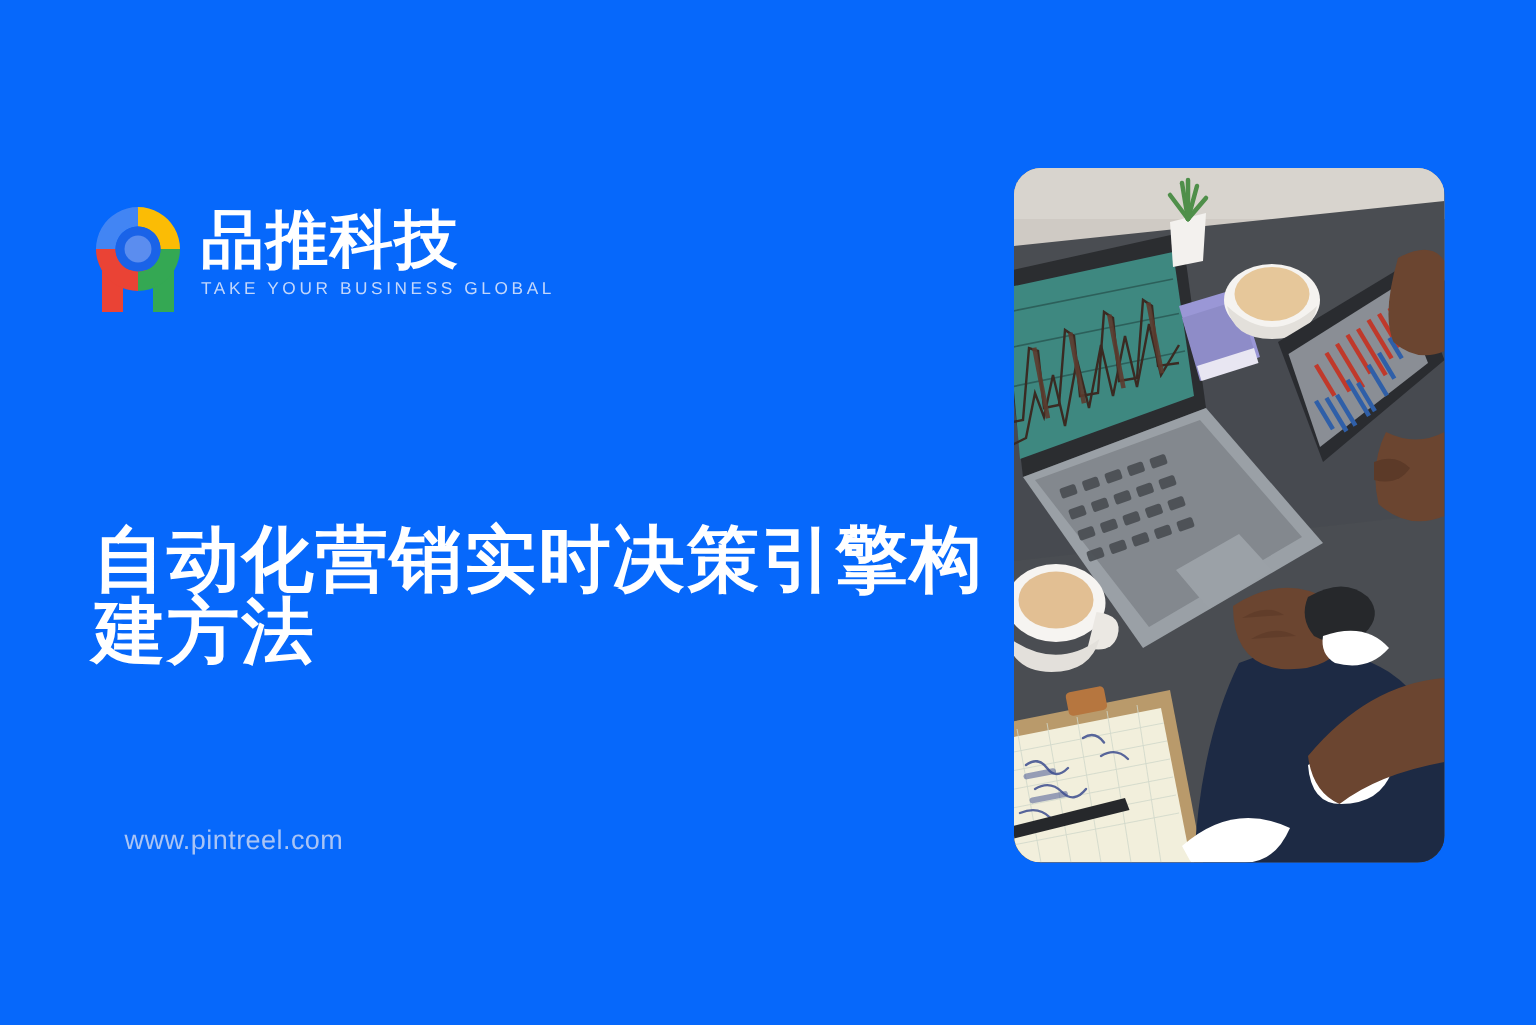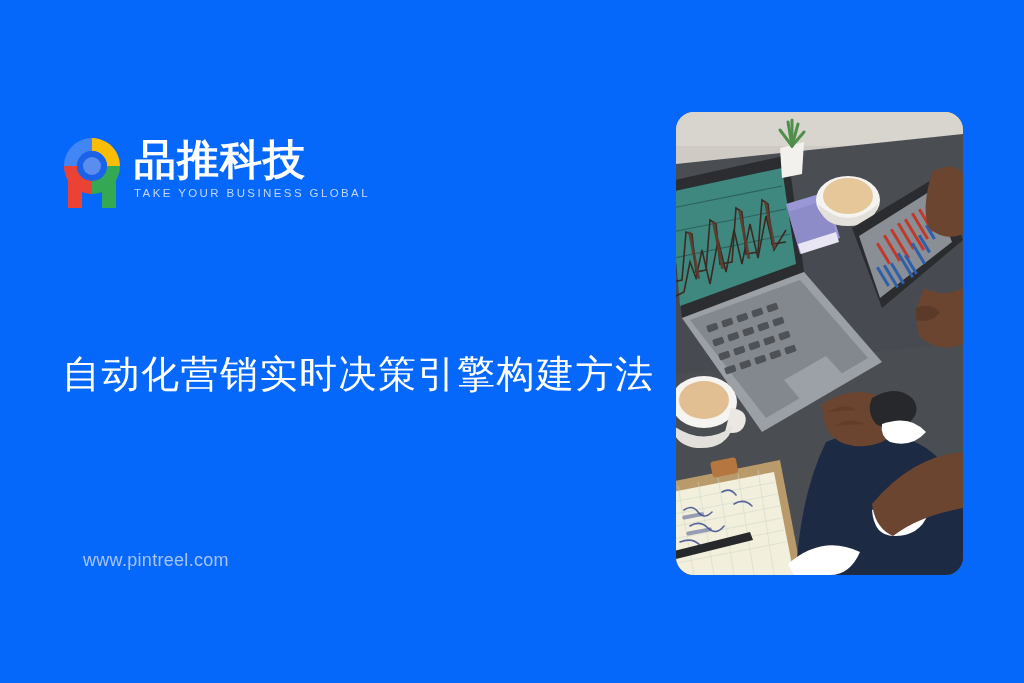--- a/index.html
+++ b/index.html
@@ -58,23 +58,23 @@
     white-space: nowrap;
     text-align: right;
   }
 
   
   .headline {
     position: absolute;
     left: 62px;
     top: 350px;
     width: 600px;
-    font-size: 38px;
+    font-size: 48px;
     line-height: 48px;
-    font-weight: normal;
+    font-weight: bold;
     color: #ffffff;
     letter-spacing: 1.5px;
   }
 
   
   .site-url {
     position: absolute;
     left: 83px;
     top: 548px;
     font-size: 18px;

